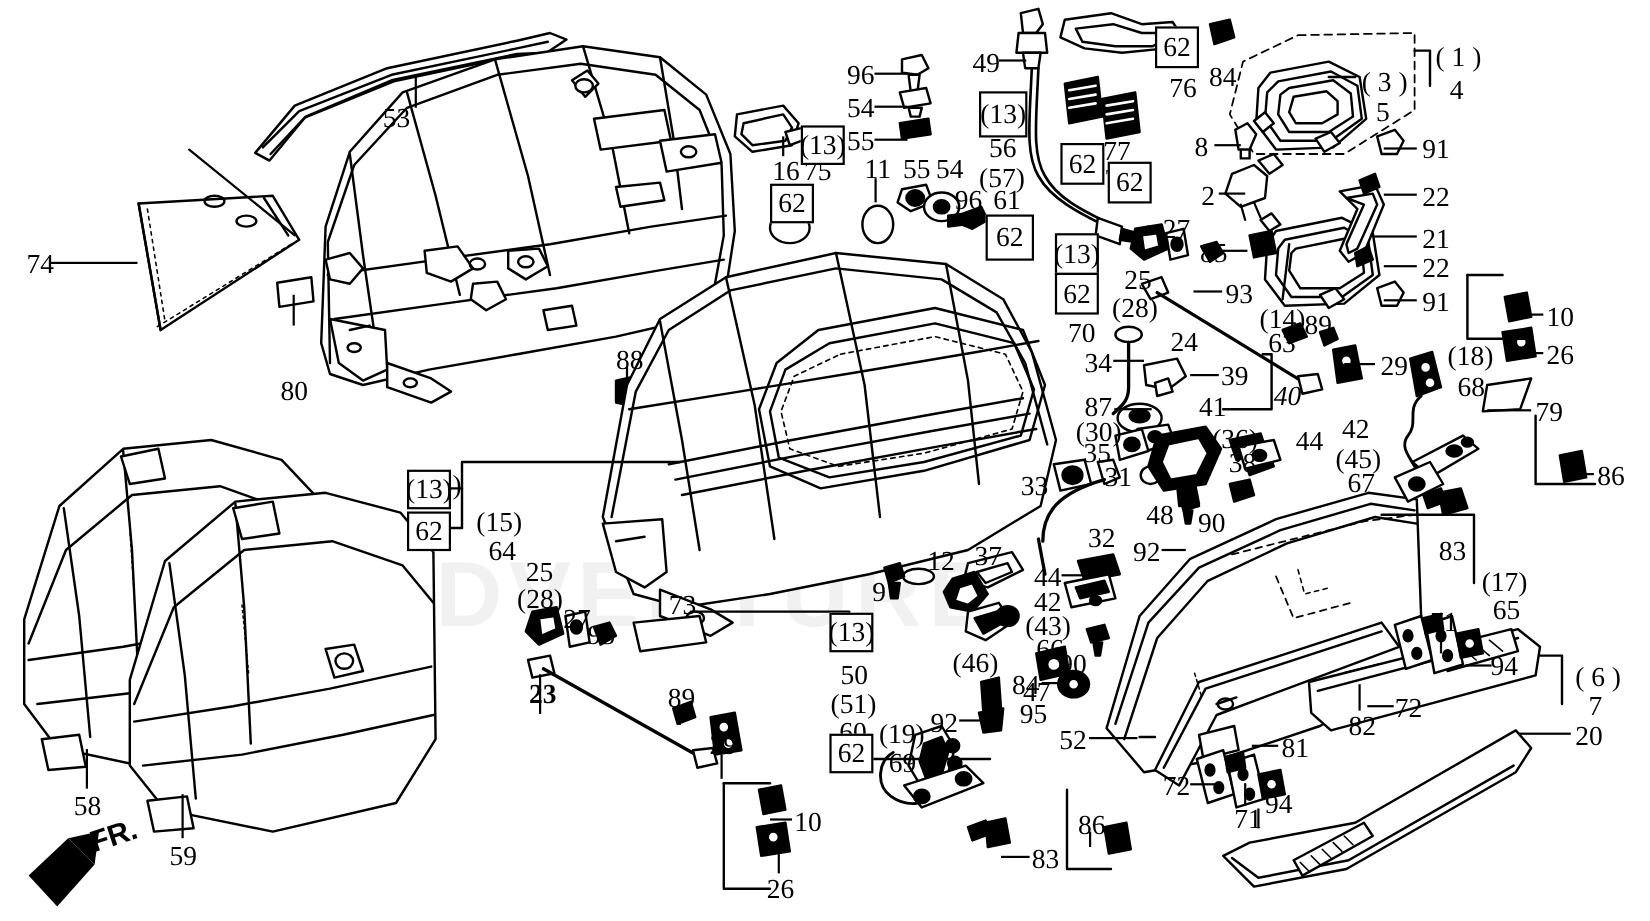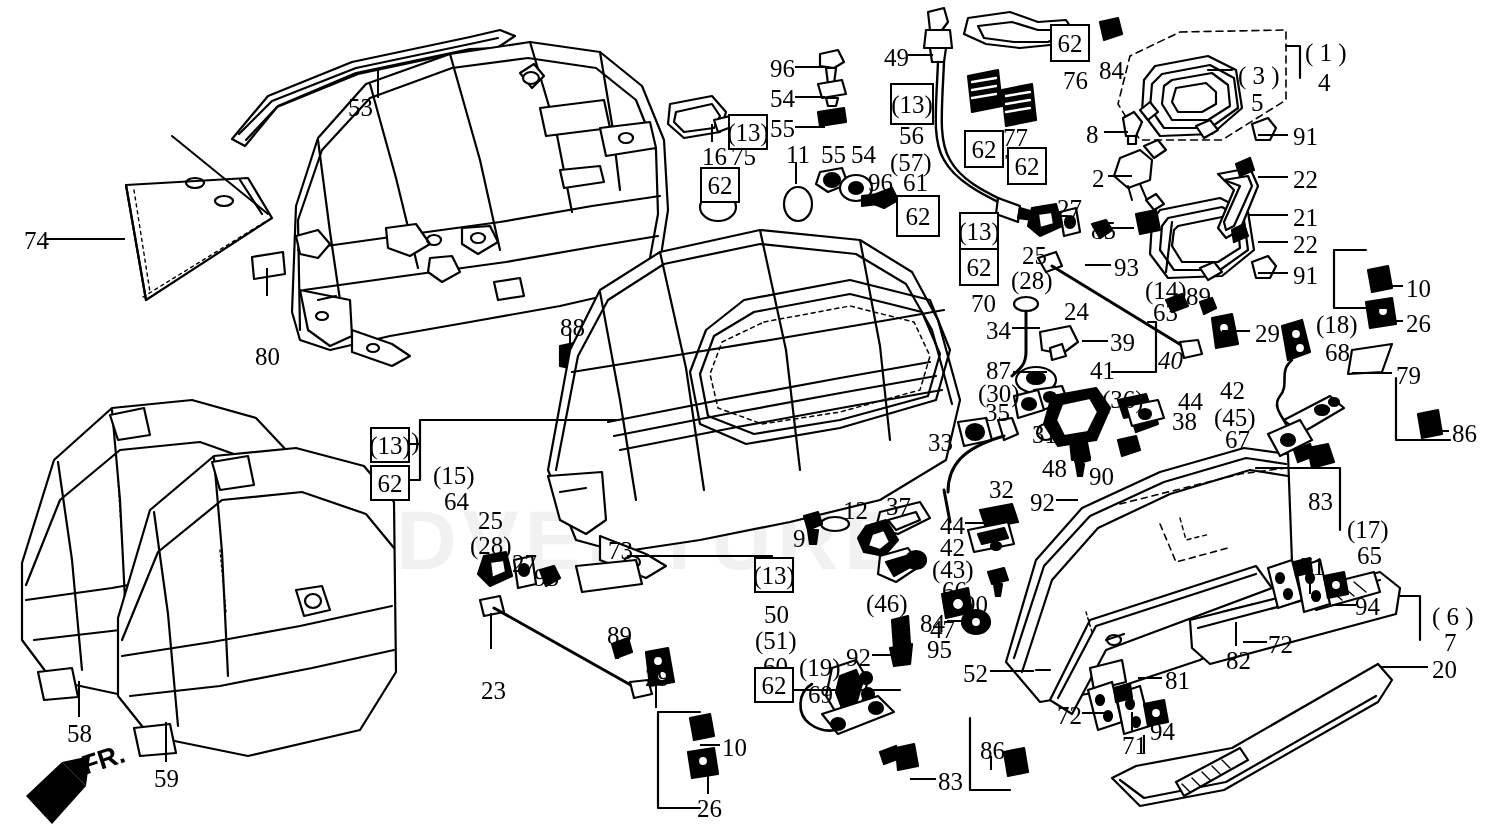--- a/index.html
+++ b/index.html
@@ -559,41 +559,41 @@
       <div class="num" style="left: 1316px; top: 312px;">(18)</div>
       <div class="num" style="left: 1325px; top: 340px;">68</div>
       <div class="num" style="left: 1406px; top: 276px;">10</div>
       <div class="num" style="left: 1406px; top: 311px;">26</div>
       <div class="num" style="left: 1396px; top: 363px;">79</div>
       <div class="num" style="left: 1452px; top: 421px;">86</div>
       <div class="num" style="left: 971px; top: 291px;">70</div>
       <div class="num" style="left: 986px; top: 358px;">87</div>
       <div class="num" style="left: 978px; top: 381px;">(30)</div>
       <div class="num" style="left: 985px; top: 400px;">35</div>
-      <div class="num" style="left: 1004px; top: 422px; margin-left: 28px;">31</div>
+      <div class="num" style="left: 1004px; top: 422px;">31</div>
       <div class="num" style="left: 928px; top: 430px;">33</div>
       <div class="num" style="left: 989px; top: 477px;">32</div>
       <div class="num" style="left: 1042px; top: 456px;">48</div>
       <div class="num" style="left: 1102px; top: 387px;">(36)</div>
-      <div class="num" style="left: 1172px; top: 409px; text-align: right;">38</div>
+      <div class="num" style="left: 1117px; top: 409px; text-align: right;">38</div>
       <div class="num" style="left: 1178px; top: 389px;">44</div>
       <div class="num" style="left: 1220px; top: 378px;">42</div>
       <div class="num" style="left: 1214px; top: 405px;">(45)</div>
       <div class="num" style="left: 1225px; top: 427px;">67</div>
       <div class="num" style="left: 1089px; top: 464px;">90</div>
       <div class="num" style="left: 1030px; top: 490px;">92</div>
       <div class="num" style="left: 1308px; top: 489px;">83</div>
       <div class="num" style="left: 378px; top: 429px;">(13)</div>
       <div class="num" style="left: 433px; top: 463px;">(15)</div>
       <div class="num" style="left: 444px; top: 489px;">64</div>
       <div class="num" style="left: 478px; top: 508px;">25</div>
       <div class="num" style="left: 470px; top: 533px;">(28)</div>
       <div class="num" style="left: 512px; top: 551px;">27</div>
       <div class="num" style="left: 534px; top: 565px;">93</div>
-      <div class="num" style="left: 481px; top: 678px;">23</div>
+      <div class="num" style="left: 481px; top: 619px; font-weight: bold;">23</div>
       <div class="num" style="left: 607px; top: 623px;">89</div>
       <div class="num" style="left: 645px; top: 665px;">29</div>
       <div class="num" style="left: 608px; top: 538px;">73</div>
       <div class="num" style="left: 793px; top: 526px;">9</div>
       <div class="num" style="left: 843px; top: 498px;">12</div>
       <div class="num" style="left: 886px; top: 494px;">37</div>
       <div class="num" style="left: 866px; top: 591px;">(46)</div>
       <div class="num" style="left: 930px; top: 617px;">47</div>
       <div class="num" style="left: 764px; top: 602px;">50</div>
       <div class="num" style="left: 755px; top: 628px;">(51)</div>

